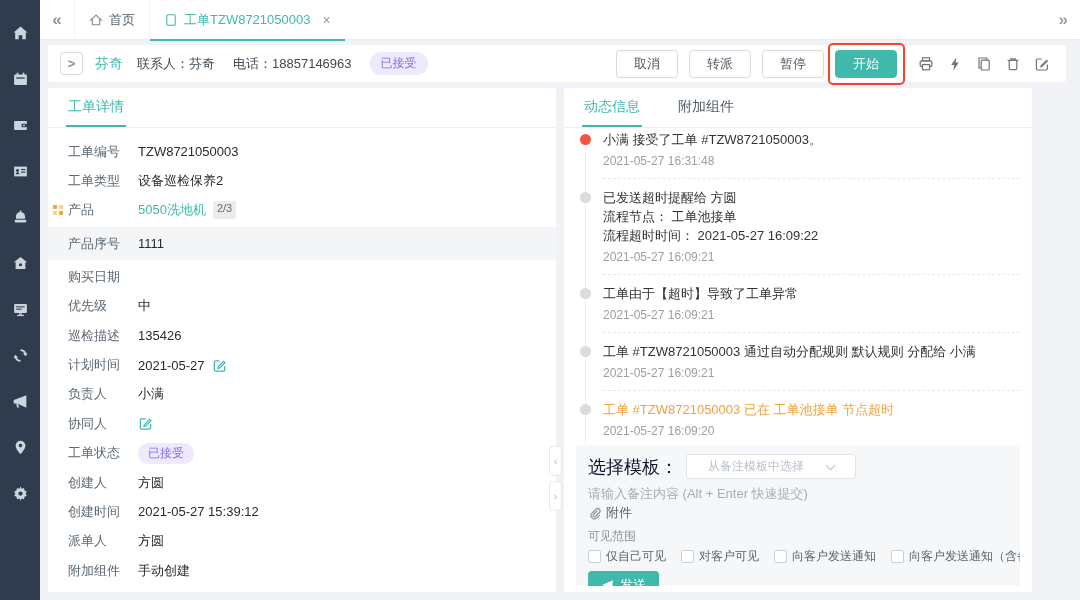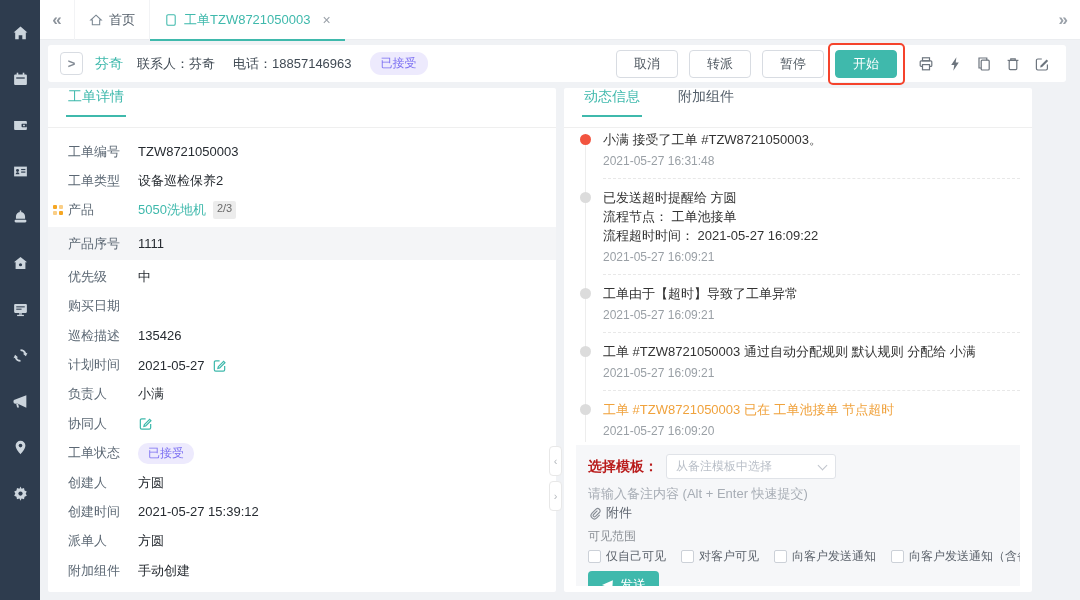--- a/index.html
+++ b/index.html
@@ -35,21 +35,21 @@
   .start-wrap{position:relative;margin-left:11px}
   .start-wrap .btn{margin-left:0}
   .annotation-box{position:absolute;left:-7px;right:-8px;top:-7px;bottom:-7px;border:2.5px solid var(--annotation-red,#f5432c);border-radius:5px;pointer-events:none}
   .hdr-icons{display:flex;align-items:center;margin-left:12px}
   .action-icon{width:24px;height:24px;display:flex;align-items:center;justify-content:center;cursor:pointer;margin-left:5px}
   .action-icon svg{width:16px;height:16px;stroke:#6d757e;fill:none;stroke-width:1.2}
 
   
   .left-card{position:absolute;left:48px;top:88px;width:508px;height:504px;background:#fff;border-radius:2px}
   .right-card{position:absolute;left:564px;top:88px;width:468px;height:504px;background:#fff;border-radius:2px}
-  .card-tabs{height:40px;border-bottom:1px solid #efefef;display:flex;align-items:flex-start;padding:0 20px;gap:38px}
+  .card-tabs{height:40px;border-bottom:1px solid #efefef;display:flex;align-items:flex-end;padding:0 20px;gap:38px}
   .card-tab{font-size:14px;padding-bottom:11px;color:#55606b;position:relative;cursor:pointer;white-space:nowrap}
   .card-tab.active{color:var(--primary)}
   .card-tab.active::after{content:"";position:absolute;left:-2px;right:-2px;bottom:0;height:2px;background:var(--primary)}
 
   
   .fields{padding-top:9px}
   .field-row{display:flex;align-items:center;min-height:29.4px;padding:0 20px;font-size:13px;position:relative}
   .field-row.highlight{background:#f4f5f7;min-height:33px;margin:2px 0}
   .f-label{width:70px;color:#5c6874;flex-shrink:0}
   .f-value{color:#262b31;display:flex;gap:7px}
@@ -70,22 +70,22 @@
   .dot{position:absolute;left:0;top:4px;width:11px;height:11px;border-radius:50%;background:var(--timeline-gray,#dcdcdc)}
   .dot.red{background:var(--timeline-red,#f2543f)}
   .tl-line{font-size:13px;color:#333;line-height:19px}
   .tl-line.orange{color:var(--overdue-orange,#f0a23c)}
   .tl-time{font-size:12px;color:#9aa0a6;margin-top:5px;line-height:15px}
   .tl-sep{border-top:1px dashed #e8e8e8;margin:9px 0 9px 23px}
 
   
   .composer{position:absolute;left:12px;right:12px;bottom:6px;height:141px;background:#f6f7f9;padding:9px 12px;overflow:hidden}
   .row-template{display:flex;align-items:center;gap:8px}
-  .tpl-label{color:#b91c1c;font-weight:bold;font-size:14px}
-  .select{width:170px;height:25px;background:#fff;border:1px solid #e0e3e8;border-radius:3px;display:flex;align-items:center;justify-content:space-between;padding:0 9px;color:#b9bfc8;font-size:12px;cursor:pointer}
+  .tpl-label{color:#0f172a;font-weight:normal;font-size:18px}
+  .select{width:170px;height:25px;background:#fff;border:1px solid #e0e3e8;border-radius:3px;display:flex;align-items:center;justify-content:space-between;padding:0 21px;color:#b9bfc8;font-size:12px;cursor:pointer}
   .select .chev{width:7px;height:7px;border-right:1.4px solid #c0c4cc;border-bottom:1.4px solid #c0c4cc;transform:rotate(45deg);margin-top:-3px}
   .note-input{display:block;width:100%;border:none;background:transparent;resize:none;font-size:13px;color:#333;margin-top:6px;height:17px;outline:none;font-family:inherit;overflow:hidden}
   .note-input::placeholder{color:#a7adb5}
   .attach{display:flex;align-items:center;gap:5px;color:#5f6670;font-size:13px;margin-top:2px;cursor:pointer}
   .attach svg{width:13px;height:13px;stroke:#878d95;fill:none;stroke-width:1.4}
   .vis-label{color:#8b9096;font-size:12px;margin-top:6px}
   .cb-row{display:flex;gap:15px;margin-top:3px;align-items:center;flex-wrap:nowrap}
   .cb{display:flex;align-items:center;gap:5px;font-size:12px;color:#5c636c;cursor:pointer;white-space:nowrap}
   .cb-box{width:13px;height:13px;border:1px solid #ccd1d8;border-radius:2px;background:#fff;flex-shrink:0}
   .send-btn{margin-top:6px;display:inline-flex;align-items:center;gap:6px;background:var(--primary);color:#fff;font-size:13px;padding:5px 13px;border-radius:4px;cursor:pointer}
@@ -274,28 +274,28 @@
           <span class="count-badge">2/3</span>
         </span>
       </div>
       <div class="field-row highlight">
         <span class="f-label">产品序号</span>
         <span class="f-value">
           <span>1111</span>
         </span>
       </div>
       <div class="field-row">
-        <span class="f-label">优先级</span>
-        <span class="f-value">
-          <span>中</span>
-        </span>
-      </div>
-      <div class="field-row">
         <span class="f-label">购买日期</span>
         <span class="f-value"></span>
+      </div>
+      <div class="field-row">
+        <span class="f-label">优先级</span>
+        <span class="f-value">
+          <span>中</span>
+        </span>
       </div>
       <div class="field-row">
         <span class="f-label">巡检描述</span>
         <span class="f-value">
           <span>135426</span>
         </span>
       </div>
       <div class="field-row">
         <span class="f-label">计划时间</span>
         <span class="f-value">

